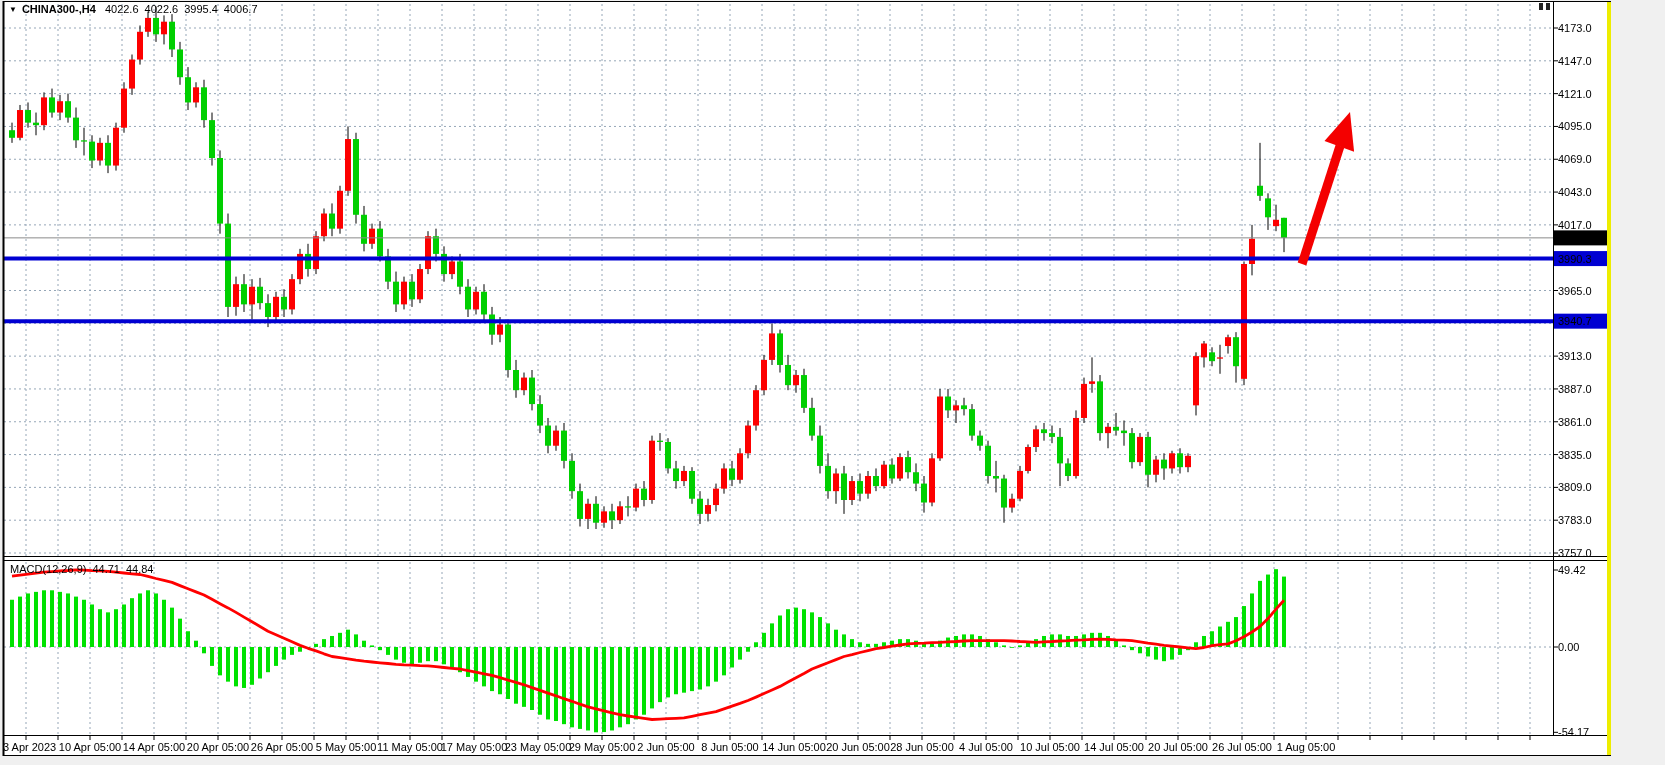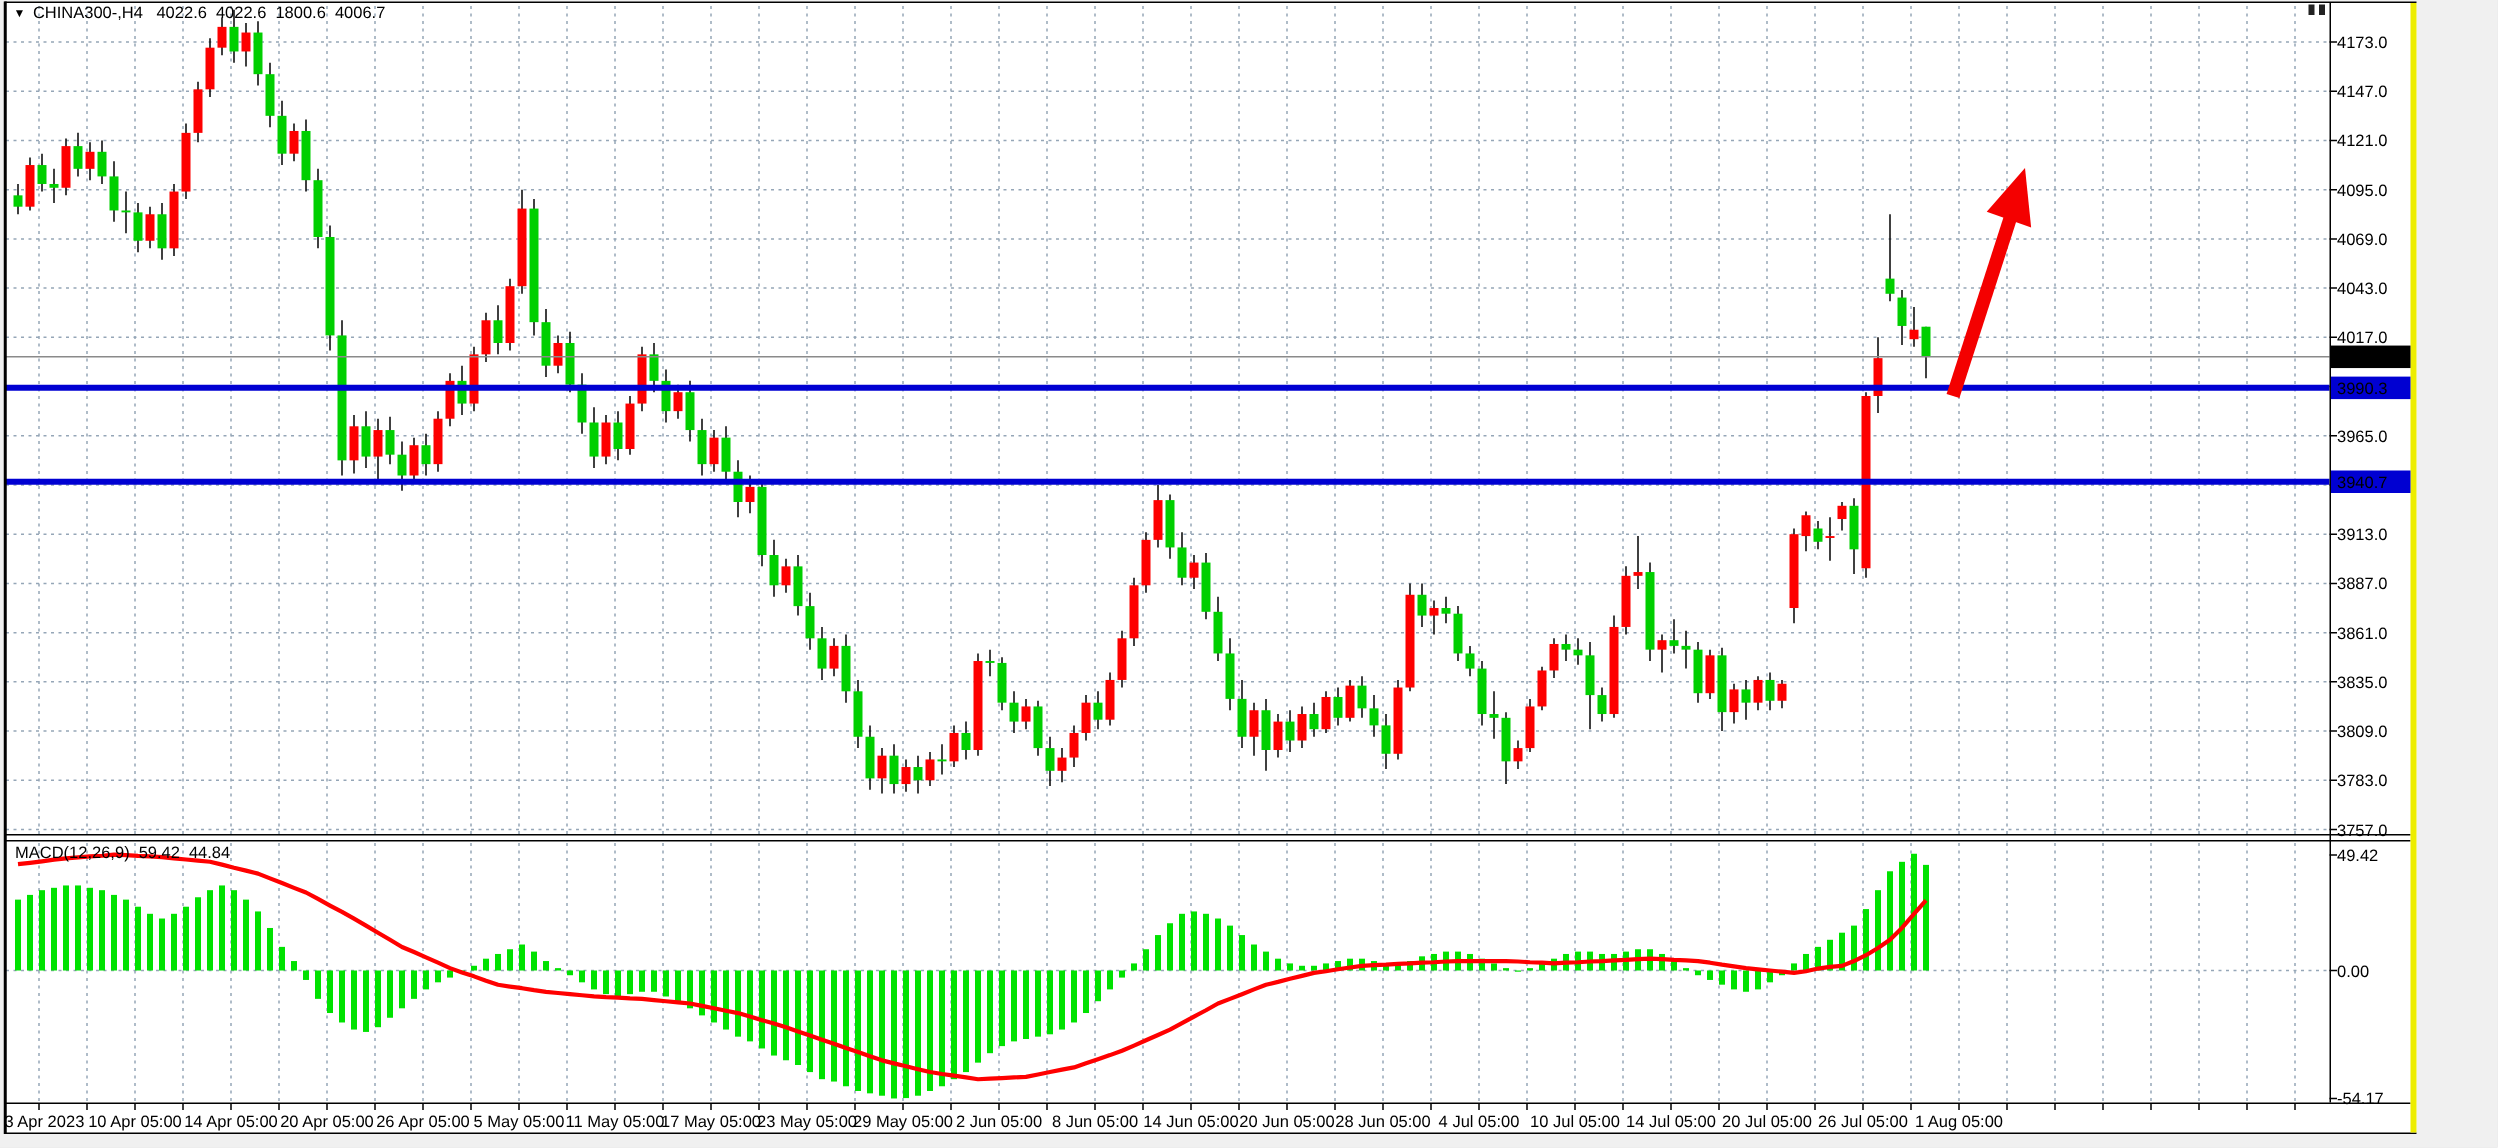--- a/index.html
+++ b/index.html
@@ -1,21 +1,21 @@
 <!DOCTYPE html>
 <html><head>
 <meta charset="utf-8">
 <style>
   html,body{margin:0;padding:0;background:#e8e8e8;font-family:"Liberation Sans",sans-serif;}
   #stage{position:relative;width:1665px;height:765px;background:#f0f0f0;overflow:hidden;}
   #cv{position:absolute;left:0;top:0;}
   svg text{font-family:"Liberation Sans",sans-serif;font-size:11px;fill:#000;}
   .titlebar{position:absolute;left:9px;top:3px;font-size:11px;color:#000;white-space:nowrap;}
   .titlebar .tri{font-size:8px;vertical-align:1px;margin-right:5px;}
-  .titlebar .sym{margin-right:9px;}
+  .titlebar .sym{margin-right:9px;font-weight:bold;}
   .titlebar .v{margin-right:6px;}
   .macdlabel{position:absolute;left:10px;top:563px;font-size:11px;color:#000;white-space:nowrap;}
   .macdlabel span{margin-right:6px;}
 </style>
 </head>
 <body>
 
 <div id="stage">
   <svg id="cv" width="1665" height="765">
       <rect x="3" y="1" width="1608" height="755" fill="#ffffff"></rect>
@@ -760,19 +760,19 @@
         <text x="1242" y="751" text-anchor="middle">26 Jul 05:00</text>
         <text x="1306" y="751" text-anchor="middle">1 Aug 05:00</text>
       </g>
       <g fill="#222">
         <rect x="1539" y="3" width="4" height="7"></rect>
         <rect x="1546" y="3" width="4" height="7"></rect>
       </g>
     </svg>
 
   <div class="titlebar">
-    <span class="tri">▼</span><span class="sym">CHINA300-,H4</span><span class="v">4022.6</span><span class="v">4022.6</span><span class="v">1800.6</span><span class="v">4006.7</span>
+    <span class="tri">▼</span><span class="sym">CHINA300-,H4</span><span class="v">4022.6</span><span class="v">4022.6</span><span class="v">3995.4</span><span class="v">4006.7</span>
   </div>
 
   <div class="macdlabel">
-    <span>MACD(12,26,9)</span><span>59.42</span><span>44.84</span>
+    <span>MACD(12,26,9)</span><span>44.71</span><span>44.84</span>
   </div>
 </div>
 
 </body></html>

